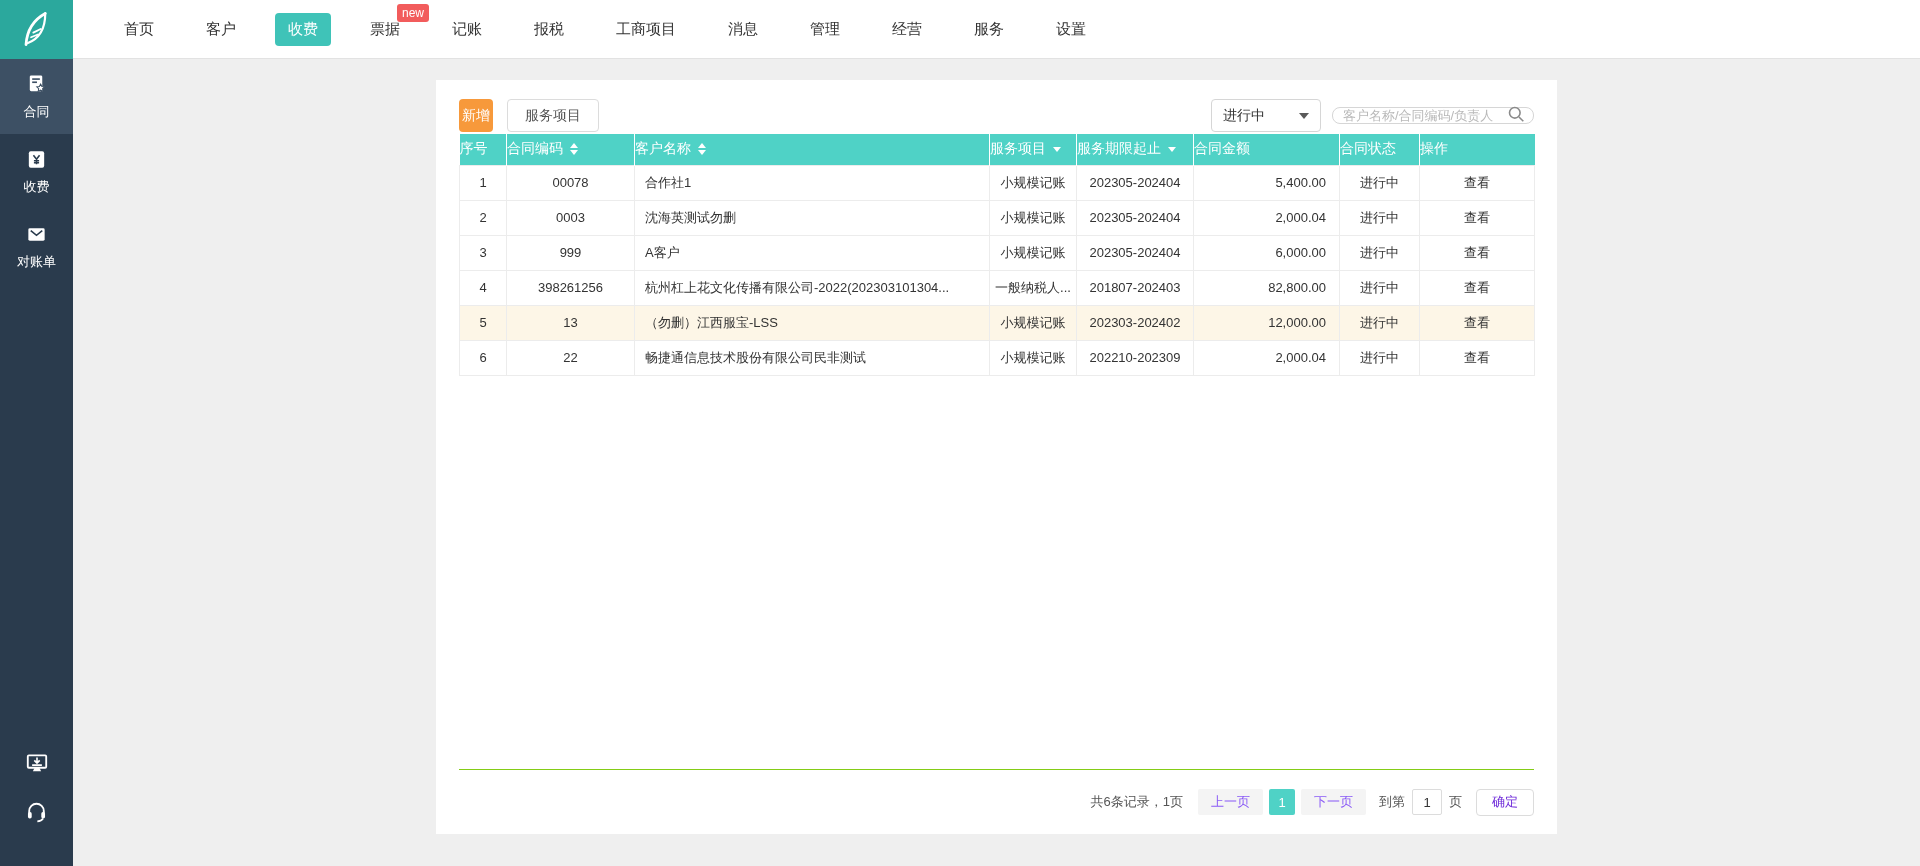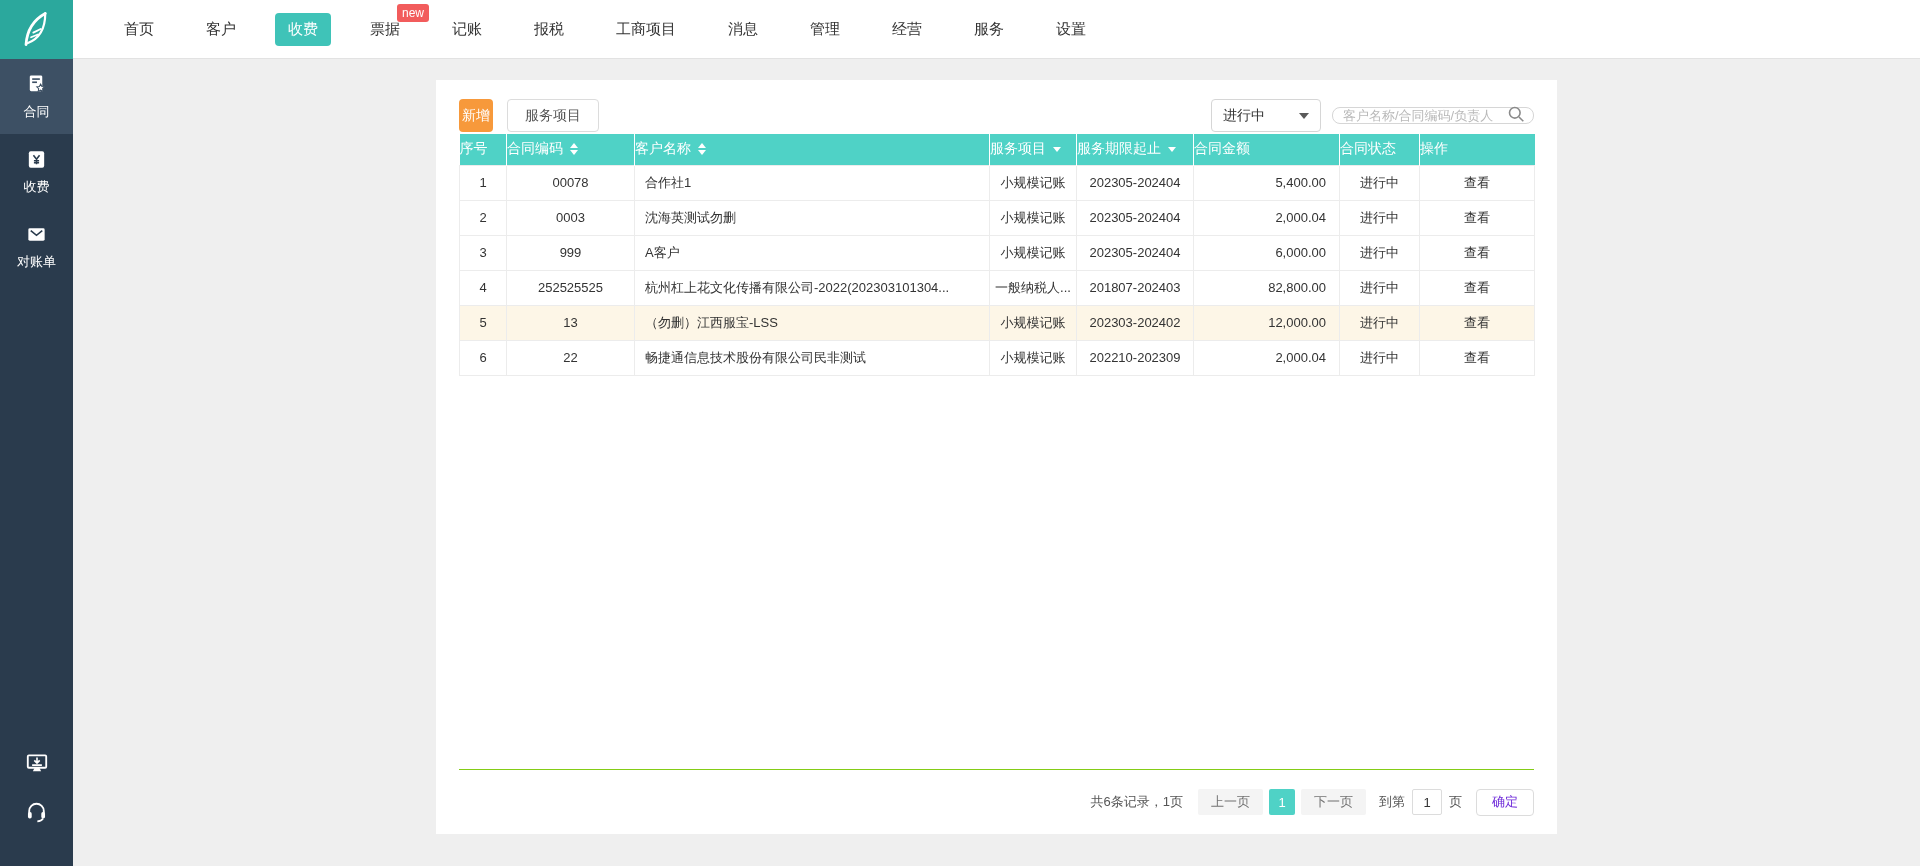--- a/index.html
+++ b/index.html
@@ -59,21 +59,21 @@
                    white-space:nowrap; text-overflow:ellipsis; }
   .grid tbody td.al { text-align:left; padding-left:10px; }
   .grid tbody td.ar { text-align:right; padding-right:13px; }
   .grid tbody tr.hl td { background:#fdf6e7; }
   .link-view { cursor:pointer; }
 
   
   .card-footer { position:absolute; left:23px; right:23px; bottom:0; height:65px; border-top:1px solid #84cc16;
                  display:flex; align-items:center; justify-content:flex-end; font-size:13px; color:#555; }
   .pg-summary { margin-right:12px; }
-  .pg-btn { height:26px; padding:0 13px; background:#f4f4f4; color:#737373; border:none; border-radius:2px;
+  .pg-btn { height:26px; padding:0 13px; background:#f4f4f4; color:#8b5cf6; border:none; border-radius:2px;
             font-size:13px; margin:0 3px; cursor:pointer; font-family:Liberation Serif, serif; }
   .pg-page { height:26px; min-width:26px; background:#4fd2c6; color:#fff; border:none; border-radius:2px;
              font-size:13px; margin:0 3px; cursor:pointer; font-family:inherit; }
   .pg-goto { margin-left:10px; display:flex; align-items:center; gap:7px; }
   .pg-input { width:30px; height:26px; border:1px solid #dcdcdc; border-radius:2px; text-align:center;
               font-size:13px; color:#333; outline:none; font-family:inherit; }
   .pg-confirm { height:27px; padding:0 15px; background:#fff; border:1px solid #dcdcdc; border-radius:4px;
                 font-size:13px; color:#6d28d9; cursor:pointer; margin-left:7px; font-family:inherit; }
 </style>
 </head>
@@ -261,21 +261,21 @@
           <td>999</td>
           <td class="al">A客户</td>
           <td>小规模记账</td>
           <td>202305-202404</td>
           <td class="ar">6,000.00</td>
           <td>进行中</td>
           <td><span class="link-view">查看</span></td>
         </tr>
         <tr>
           <td>4</td>
-          <td>252525525</td>
+          <td>398261256</td>
           <td class="al">杭州杠上花文化传播有限公司-2022(202303101304...</td>
           <td>一般纳税人...</td>
           <td>201807-202403</td>
           <td class="ar">82,800.00</td>
           <td>进行中</td>
           <td><span class="link-view">查看</span></td>
         </tr>
         <tr class="hl">
           <td>5</td>
           <td>13</td>

